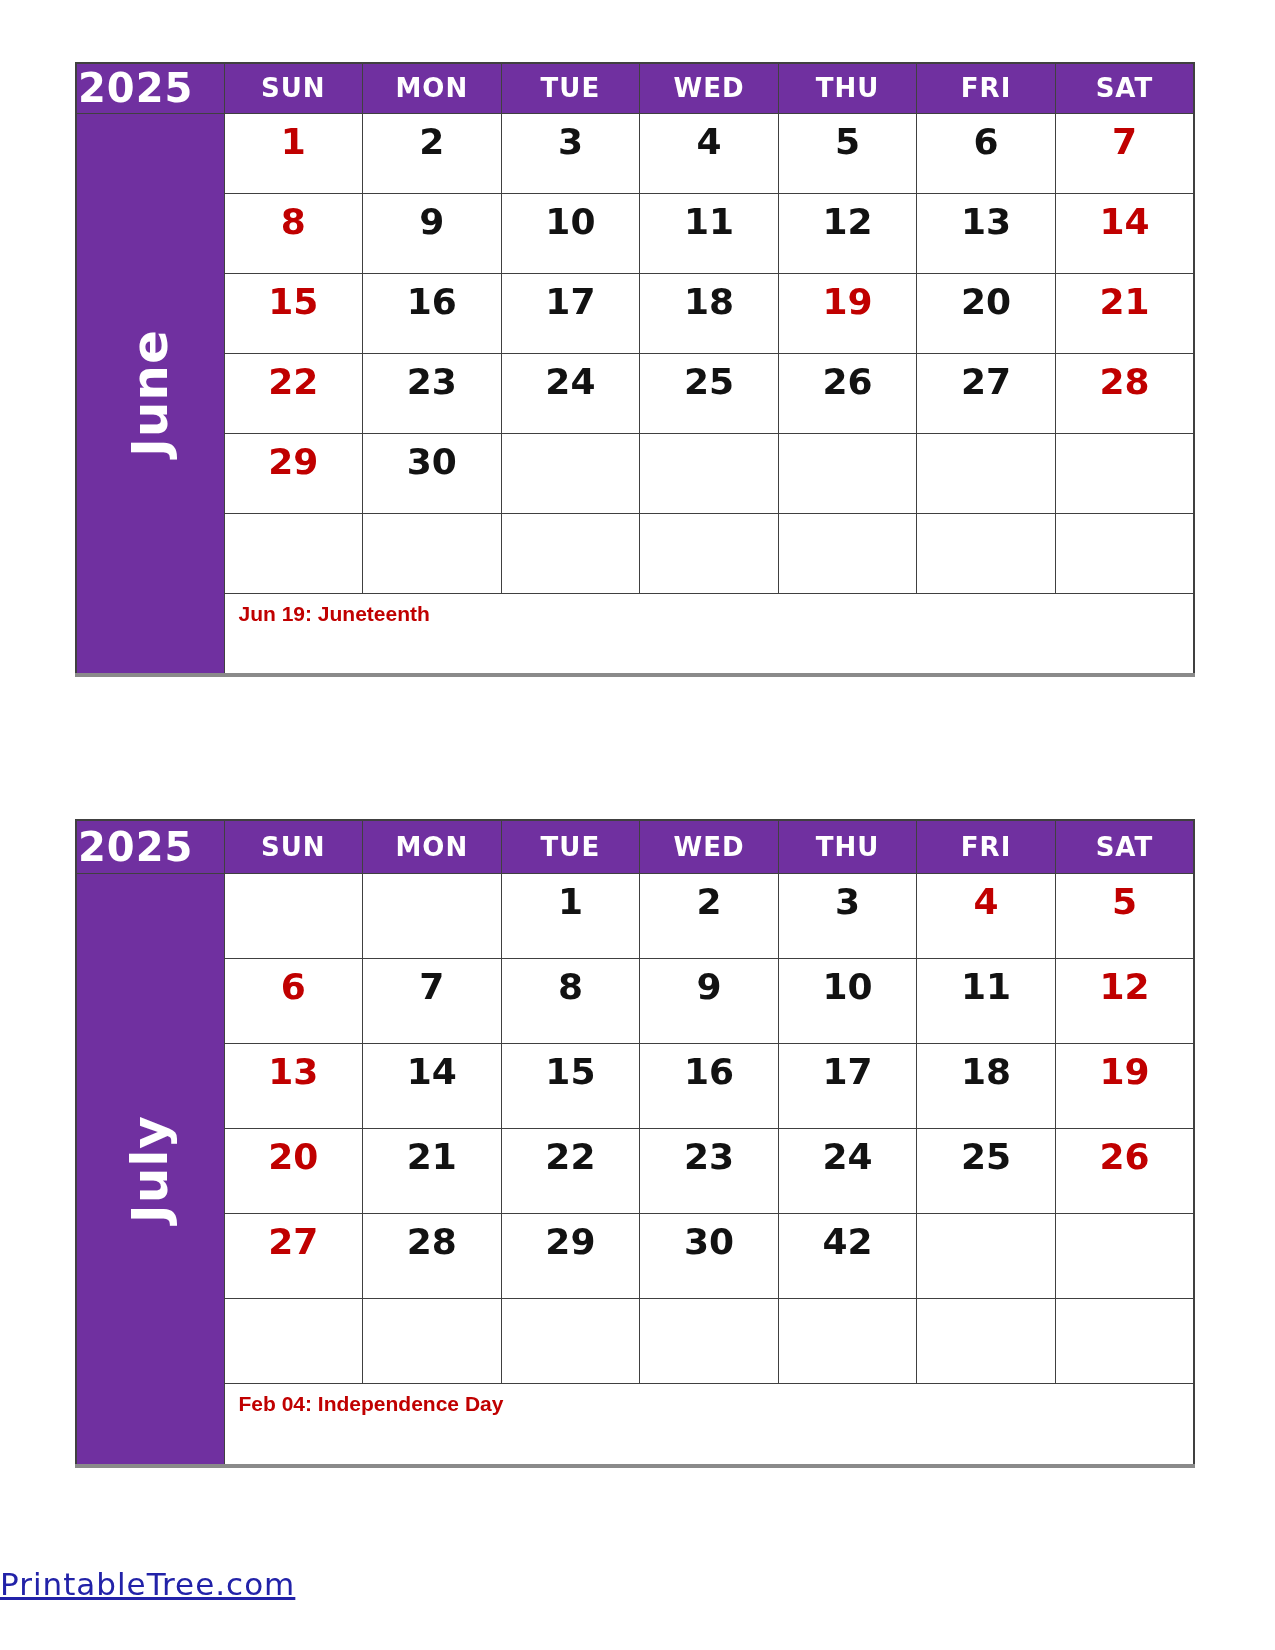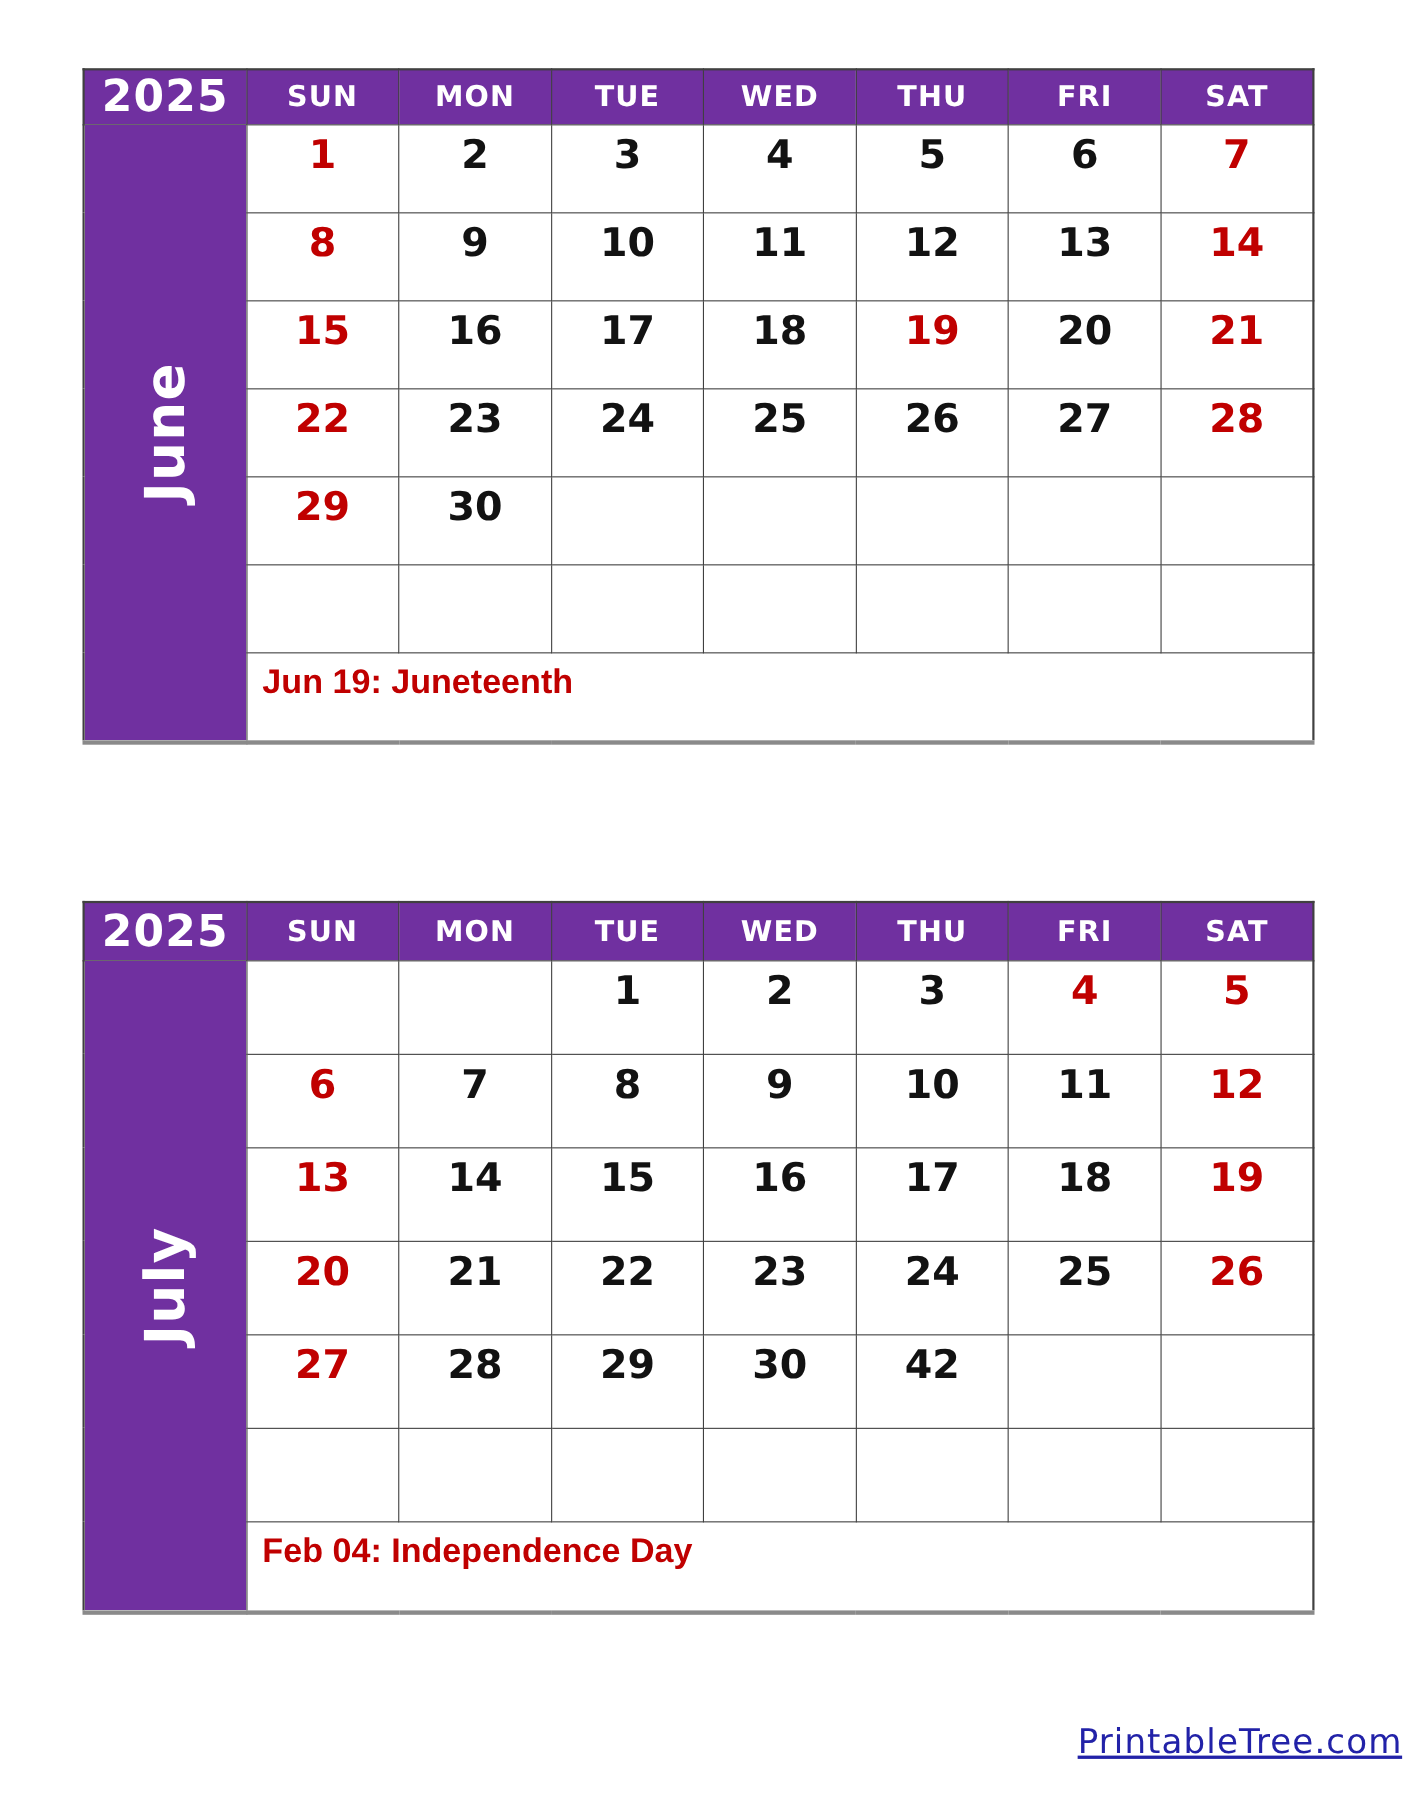--- a/index.html
+++ b/index.html
@@ -26,21 +26,21 @@
     border:2px solid var(--grid);
     border-bottom:4px solid var(--table_bottom);
     background:#fff;
   }
   col.c-side{width:148px;}
 
   tr.head{height:50px;}
   .july tr.head{height:53px;}
   td.year{
     background:var(--purple);color:#fff;font-weight:bold;font-size:40px;
-    text-align:center;vertical-align:middle;border:1px solid var(--grid);
+    text-align:left;vertical-align:middle;border:1px solid var(--grid);
     letter-spacing:1px;
   }
   th.dow{
     background:var(--purple);color:#fff;font-weight:bold;font-size:26px;
     text-align:center;vertical-align:middle;border:1px solid var(--grid);
     letter-spacing:1px;
   }
 
   td.side{
     background:var(--purple);border:1px solid var(--grid);
@@ -63,25 +63,25 @@
   }
   td.day.red{color:var(--date_red);}
 
   tr.note-row{height:82px;}
   .july tr.note-row{height:83px;}
   td.note{
     border:1px solid var(--grid);
     vertical-align:top;text-align:left;
     padding:8px 0 0 14px;
     font-family:"Liberation Sans",sans-serif;
-    font-weight:bold;font-size:31px;color:var(--date_red);
+    font-weight:bold;font-size:21px;color:var(--date_red);
   }
 
   .site-footer{
-    position:absolute;left:0;top:1566px;width:1275px;text-align:right;
+    position:absolute;left:0;top:1566px;width:1275px;text-align:left;
   }
   a.site-link{
     color:var(--link_blue);font-size:31px;text-decoration:underline;
     font-family:"DejaVu Sans",sans-serif;letter-spacing:1px;
   }
 </style>
 </head>
 <body>
 
 <div class="page">

